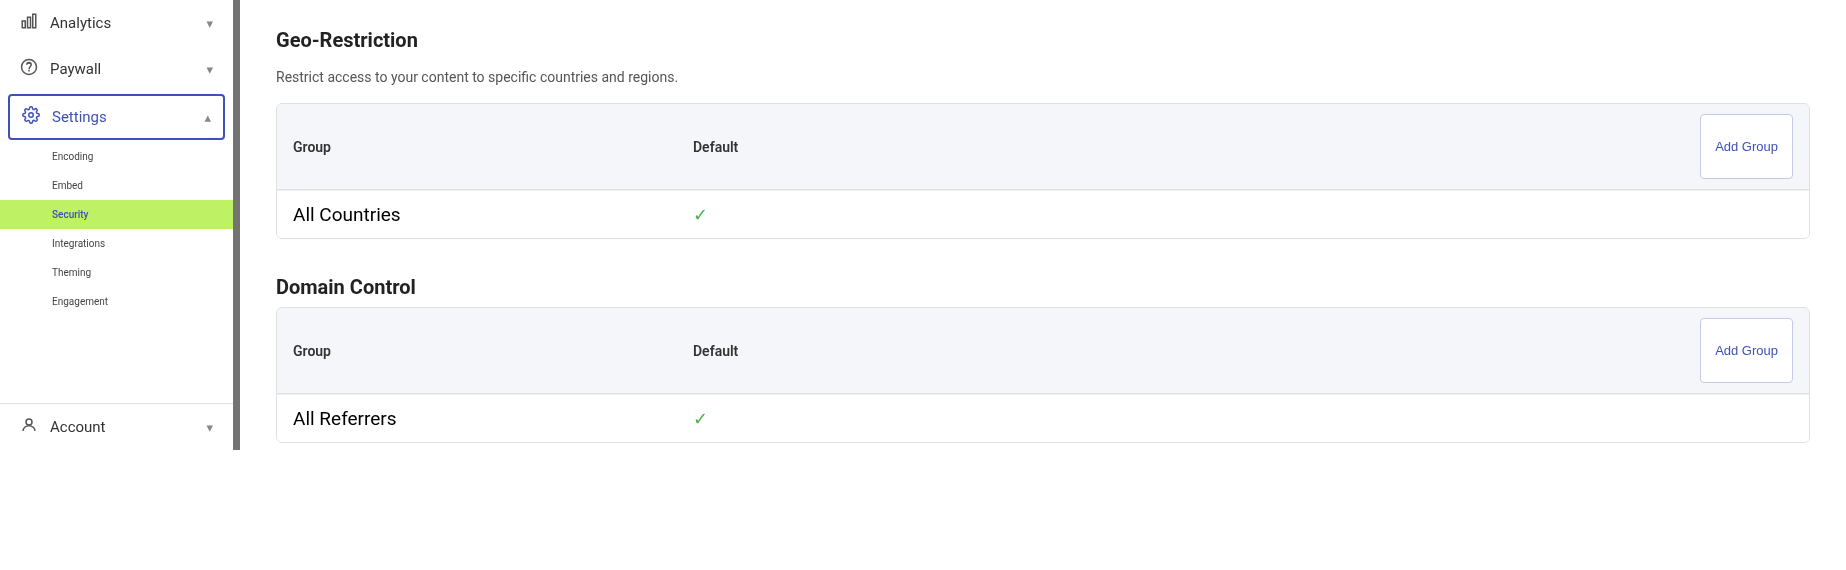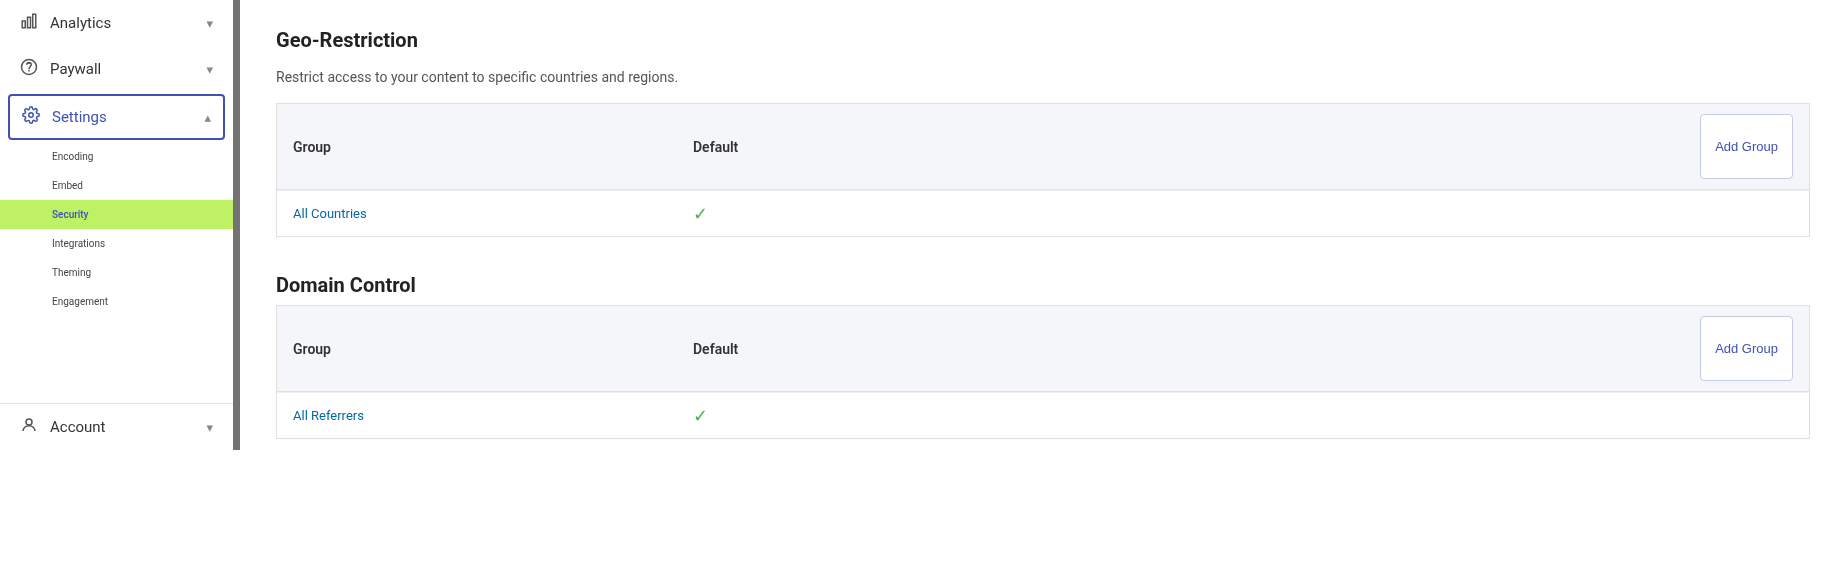--- a/index.html
+++ b/index.html
@@ -77,21 +77,21 @@
     }
     .section-desc {
       font-size: 14px;
       color: #555;
       margin-bottom: 18px;
       margin-top: 17px;
     }
 
     .table-card {
       border: 1px solid #e0e0e0;
-      border-radius: 0;
+      border-radius: 6px;
       overflow: hidden;
       margin-bottom: 36px;
     }
 
     .table-header {
       display: flex;
       align-items: center;
       background: #f5f6fa;
       padding: 10px 16px;
       border-bottom: 1px solid #e0e0e0;
@@ -121,22 +121,22 @@
     }
 
     .table-row-data {
       display: flex;
       align-items: center;
       padding: 12px 16px;
       border-top: 1px solid #f0f0f0;
       background: #fff;
     }
     .table-row-data .col-group-val {
-      font-size: 13px;
-      color: #0369a1;
+      font-size: 19px;
+      color: #000000;
       width: 400px;
     }
     .table-row-data .col-default-val {
       flex: 1;
       font-size: 18px;
       color: #4caf50;
     }
   </style>
 </head>
 <body>

